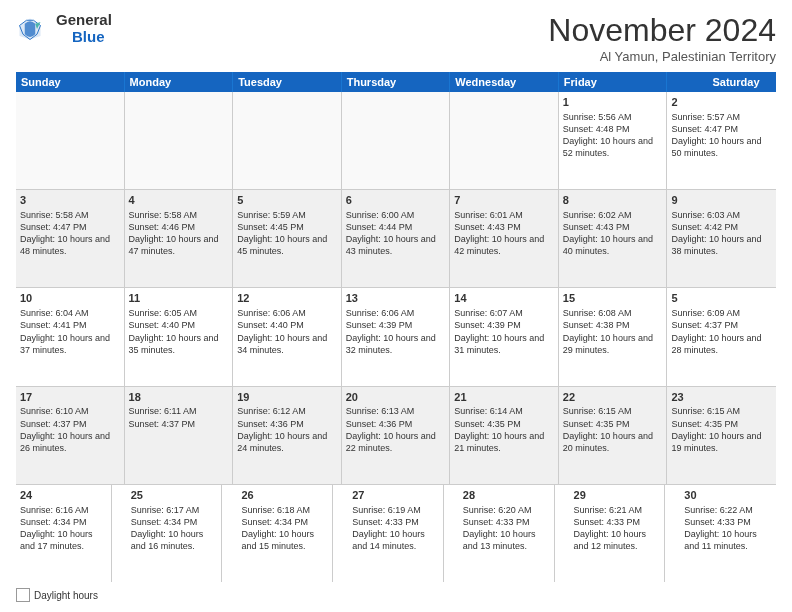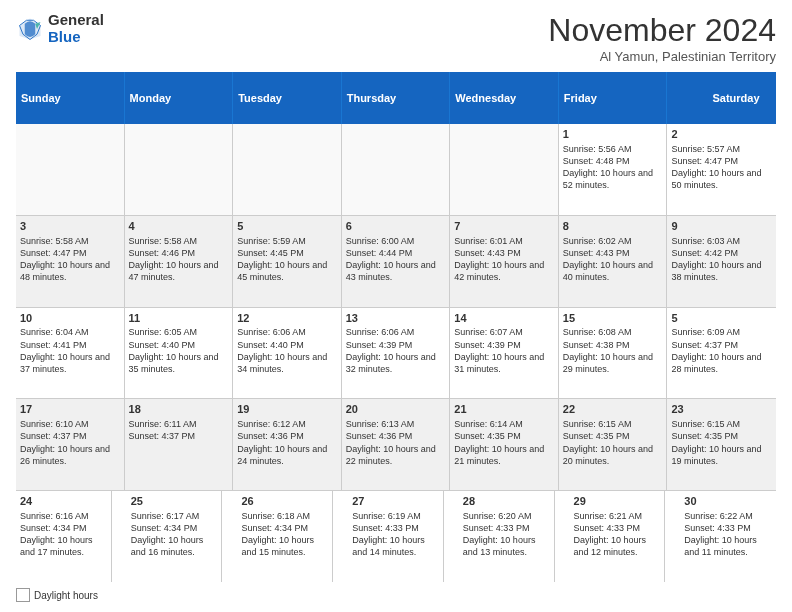--- a/index.html
+++ b/index.html
@@ -19,36 +19,37 @@
     }
     .header {
       display: flex;
       justify-content: space-between;
       align-items: flex-start;
       margin-bottom: 8px;
     }
     .logo {
       display: flex;
       align-items: center;
-      gap: 4px;
+      gap: 12px;
     }
     .logo-text {
       display: flex;
       flex-direction: column;
       line-height: 1.1;
     }
     .logo-general {
       font-size: 15px;
       font-weight: bold;
       color: #333;
     }
     .logo-blue {
       font-size: 15px;
       font-weight: bold;
       color: #1565c0;
+      margin-left: 16px;
     }
     .logo-icon {
       width: 28px;
       height: 28px;
     }
     .title-block {
       text-align: right;
     }
     .month-title {
       font-size: 32px;
@@ -66,21 +67,21 @@
     }
     .cal-header-row {
       display: grid;
       grid-template-columns: repeat(7, 1fr);
       background: #1565c0;
     }
     .cal-header-cell {
       color: #fff;
       font-size: 11px;
       font-weight: bold;
-      padding: 20px 5px;
+      padding: 4px 5px;
       border-right: 1px solid #1976d2;
     }
     .cal-header-cell:last-child { border-right: none; margin-left: 40px; }
     .cal-body {
       flex: 1;
       display: flex;
       flex-direction: column;
     }
     .cal-row {
       display: grid;

